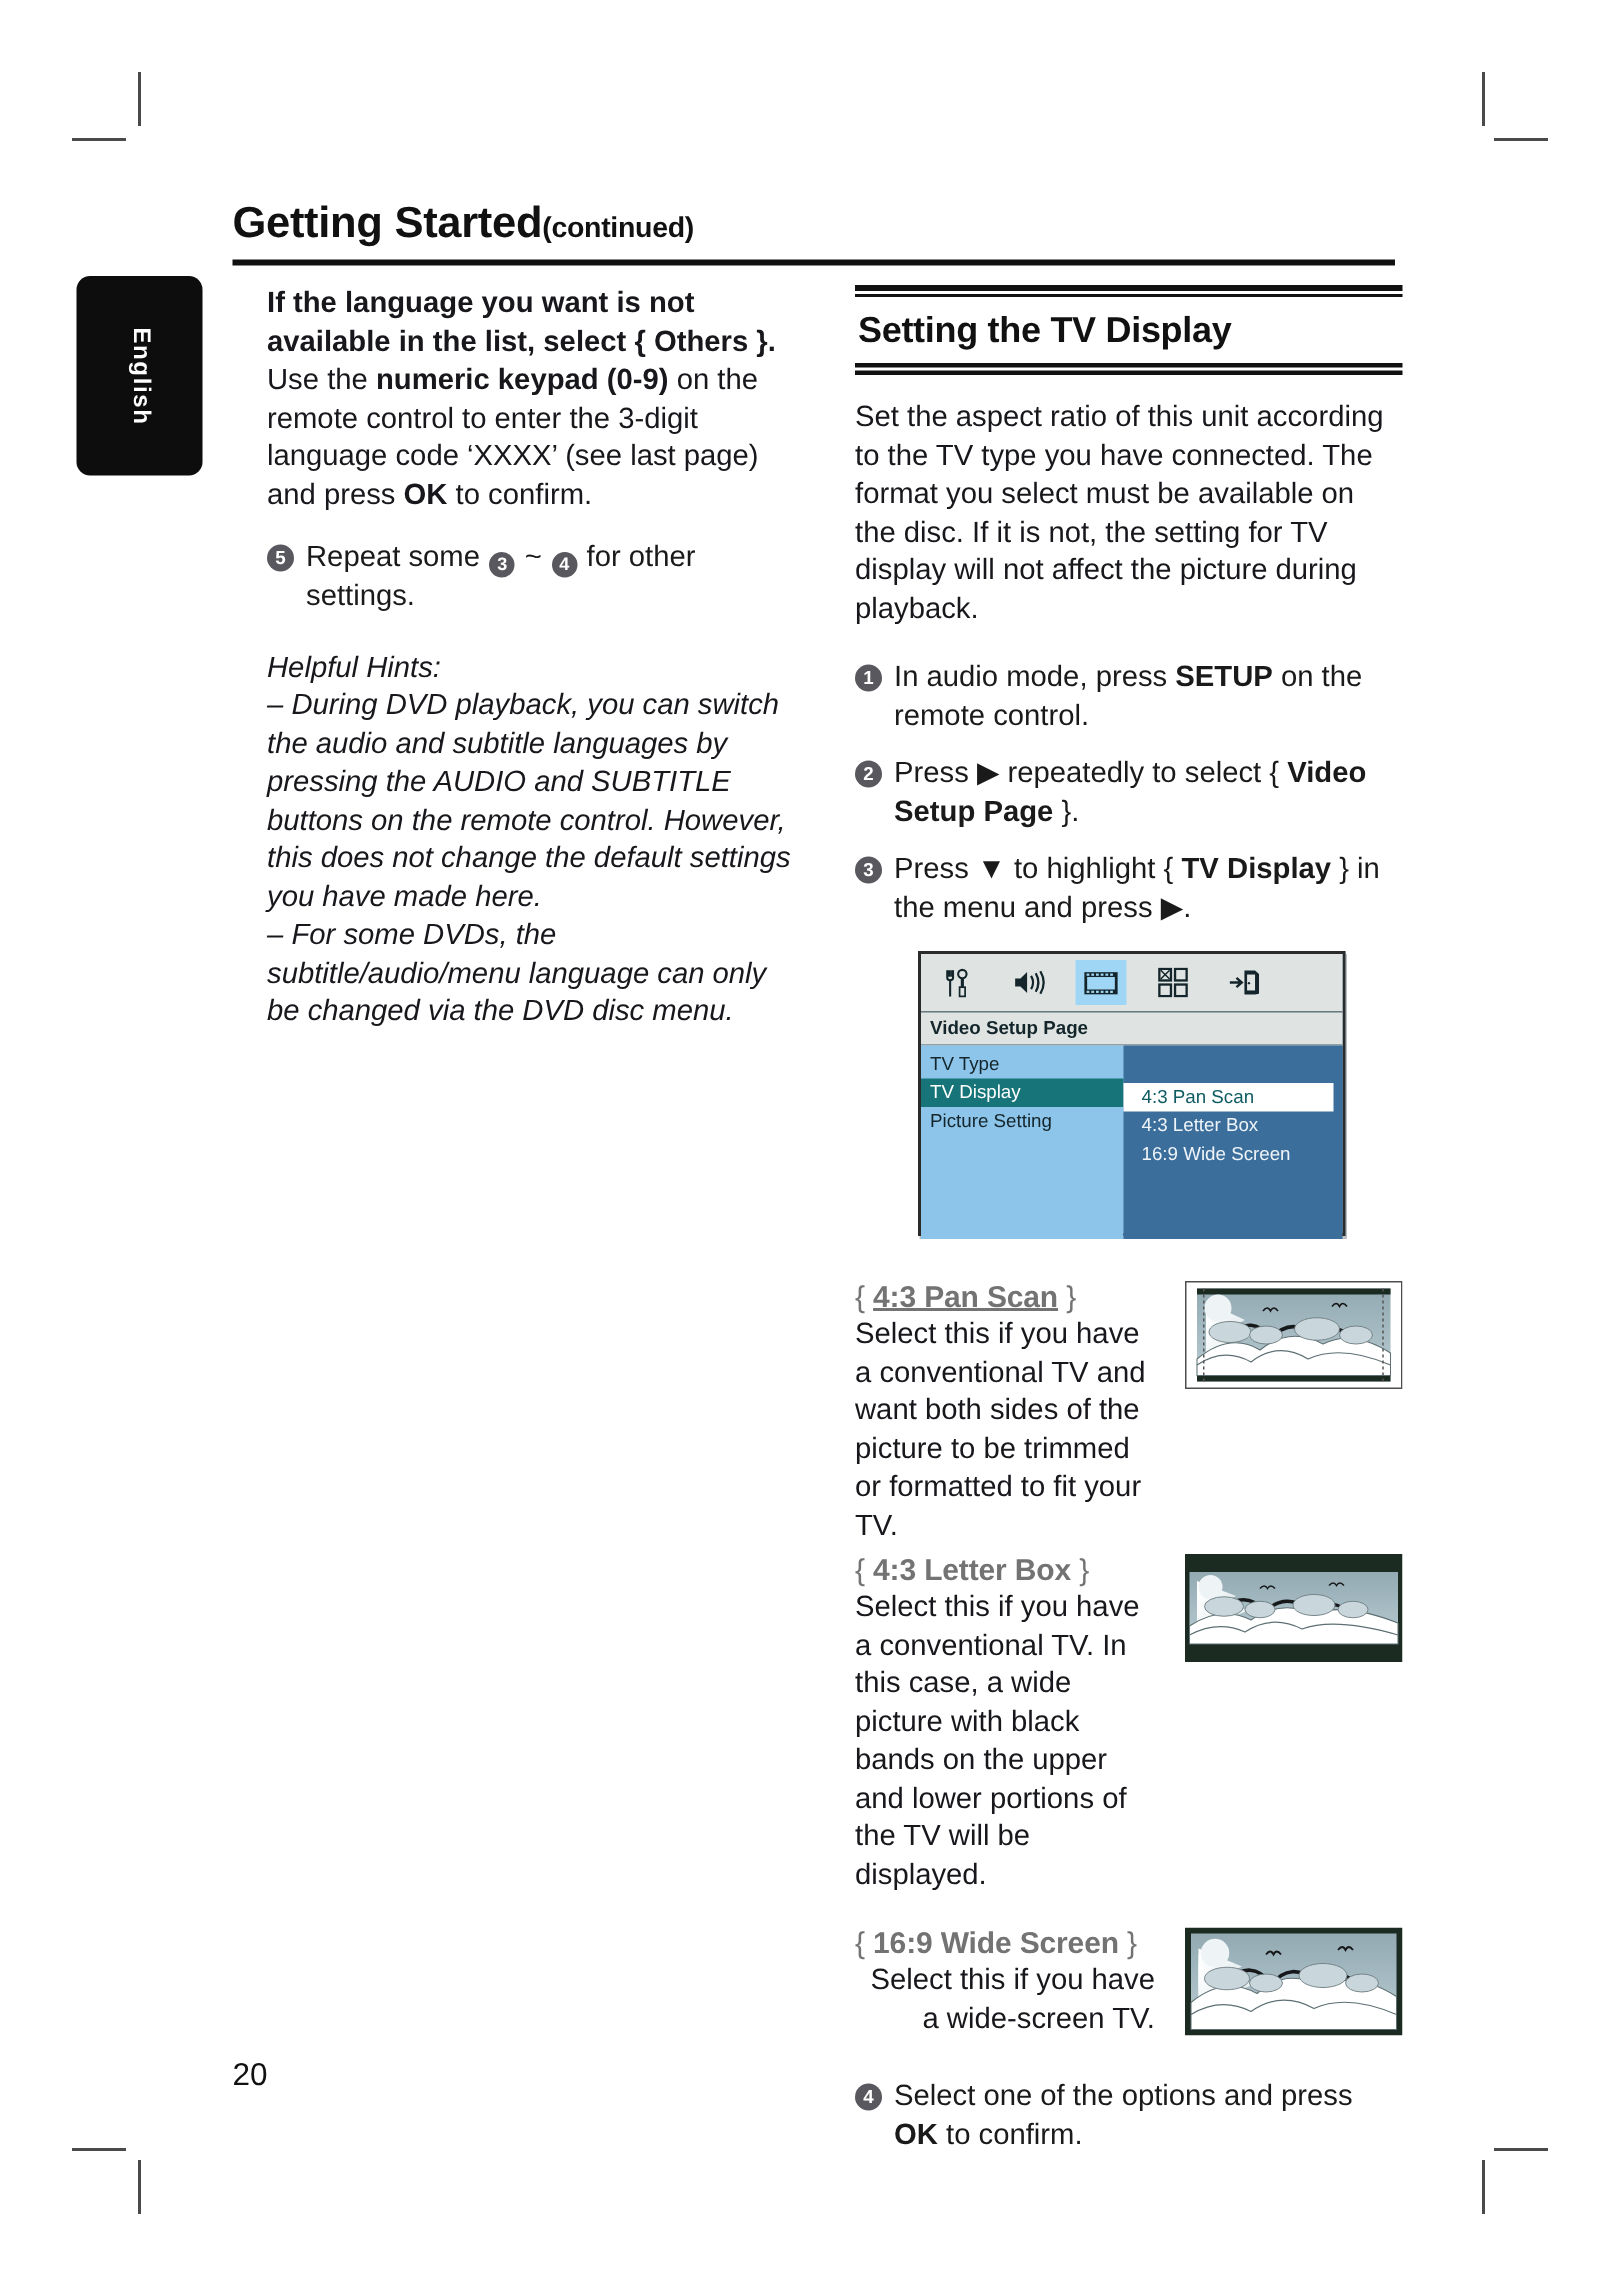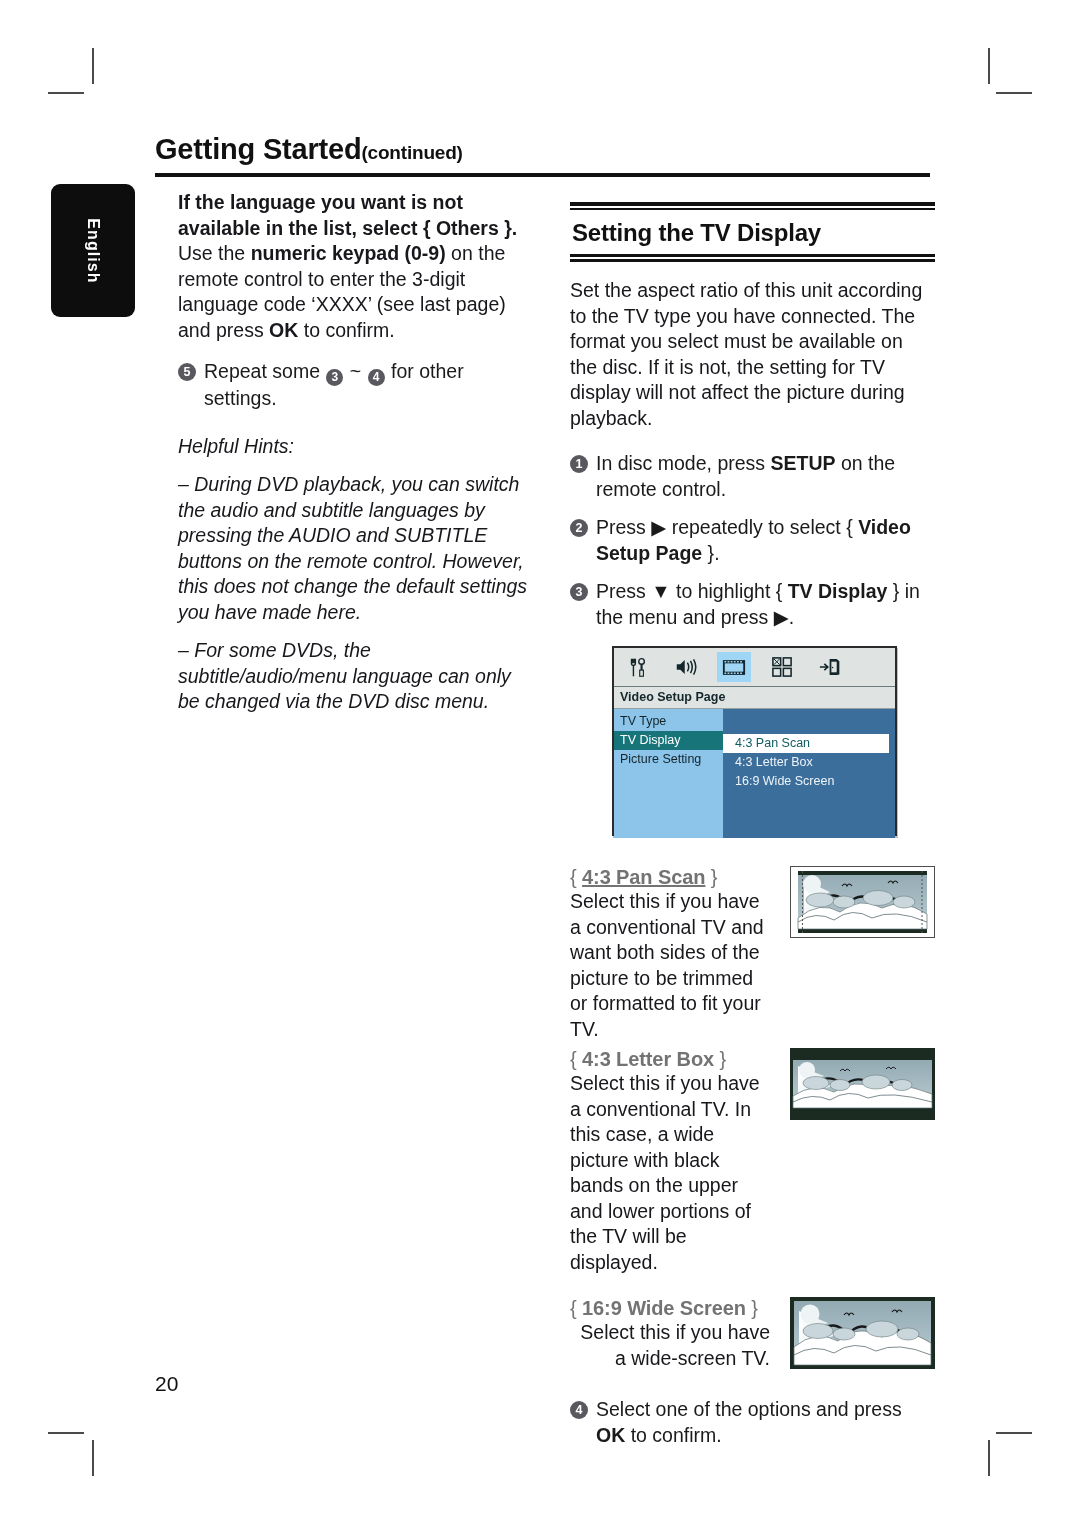--- a/index.html
+++ b/index.html
@@ -41,21 +41,21 @@
   .lang-tab span {
     position:absolute; left:50%; top:50%;
     transform:translate(-50%,-50%) rotate(90deg);
     transform-origin:center center;
     white-space:nowrap;
     color:#ffffff; font-size:16px; font-weight:bold; letter-spacing:1.1px;
   }
 
   
   .col-left  { position:absolute; left:178px; top:190px; width:350px; }
-  .col-right { position:absolute; left:570px; top:202px; width:365px; }
+  .col-right { position:absolute; left:570px; top:190px; width:365px; }
 
   p { margin:0 0 0 0; }
   .body-txt { font-size:19.5px; line-height:25.5px; color:#17171c; }
   .bold { font-weight:bold; }
   .intro-bold { font-size:19.5px; line-height:25.5px; font-weight:bold; color:#17171c; }
 
   
   .step { position:relative; padding-left:26px; font-size:19.5px; line-height:25.5px; margin-top:13px; }
   .num {
     position:absolute; left:0; top:4px;
@@ -68,21 +68,21 @@
     display:inline-block; vertical-align:-3px;
     width:17px; height:17px; border-radius:50%;
     background:#58585e; color:#fff;
     font-size:12px; font-weight:bold;
     text-align:center; line-height:17px;
     margin:0 1px;
   }
 
   
   .hints { margin-top:22px; font-style:italic; font-size:19.5px; line-height:25.5px; color:#17171c; }
-  .hints .hdr { display:block;margin-top:13px; }
+  .hints .hdr { display:block; }
 
   
   .sec-rule-top  { height:4px; background:#111; margin-bottom:2px; }
   .sec-rule-thin { height:2px; background:#111; }
   .sec-head {
     font-size:24px; font-weight:bold; color:#111;
     padding:9px 0 7px 2px; letter-spacing:-0.2px;
   }
   .sec-rule-bot1 { height:3px; background:#111; margin-bottom:2px; }
   .sec-rule-bot2 { height:3px; background:#111; }
@@ -106,21 +106,21 @@
   .osd-ico { width:34px; height:30px; display:flex; align-items:center; justify-content:center; }
   .osd-ico.sel { background:#9fd6f5; }
   .osd-ico svg { display:block; }
   .osd-pagetitle {
     height:20px; background:#dfe4e2;
     border-bottom:1px solid #95a1a1;
     font-size:12.5px; font-weight:bold; color:#14262b;
     padding:1px 0 0 6px; line-height:19px;
   }
   .osd-body { display:flex; height:129px; }
-  .osd-left { width:109px; background:#8cc4ea; padding-top:3px; }
+  .osd-left { width:135px; background:#8cc4ea; padding-top:3px; }
   .osd-item {
     font-size:12.5px; color:#14262b; padding:2px 0 2px 6px; line-height:15px;
   }
   .osd-item.hl { background:#17757a; color:#ffffff; }
   .osd-right { flex:1; background:#3c6e9c; padding-top:25px; }
   .osd-opt {
     font-size:12.5px; color:#eef4f8; padding:2px 0 2px 12px; line-height:15px;
   }
   .osd-opt.hl { background:#ffffff; color:#0f5b62; font-weight:normal; margin-right:6px; }
 
@@ -191,21 +191,21 @@
     <div class="sec-rule-top"></div>
     <div class="sec-rule-thin"></div>
     <div class="sec-head">Setting the TV Display</div>
     <div class="sec-rule-bot1"></div>
     <div class="sec-rule-bot2"></div>
 
     <p class="body-txt sec-body">Set the aspect ratio of this unit according to the TV type you have connected. The format you select must be available on the disc. If it is not, the setting for TV display will not affect the picture during playback.</p>
 
     <div class="step" style="margin-top:20px;">
       <span class="num">1</span>
-      <span>In disc mode, press </span><span class="bold">SETUP</span><span> on the remote control.</span>
+      <span>In audio mode, press </span><span class="bold">SETUP</span><span> on the remote control.</span>
     </div>
 
     <div class="step">
       <span class="num">2</span>
       <span>Press </span><span>▶</span><span> repeatedly to select { </span><span class="bold">Video Setup Page</span><span> }.</span>
     </div>
 
     <div class="step">
       <span class="num">3</span>
       <span>Press </span><span>▼</span><span> to highlight { </span><span class="bold">TV Display</span><span> } in the menu and press </span><span>▶</span><span>.</span>

